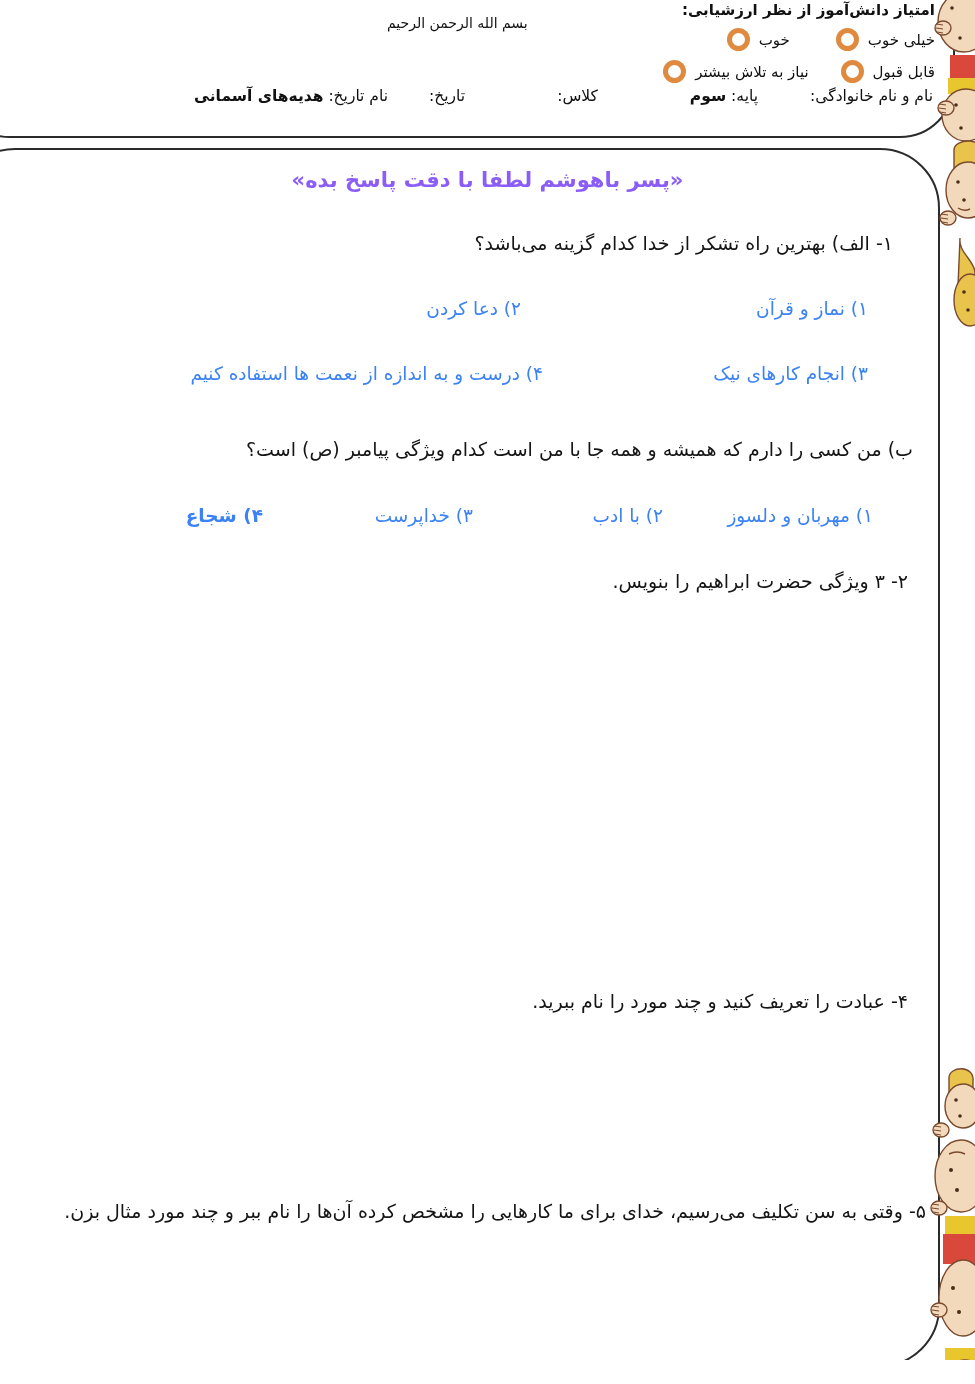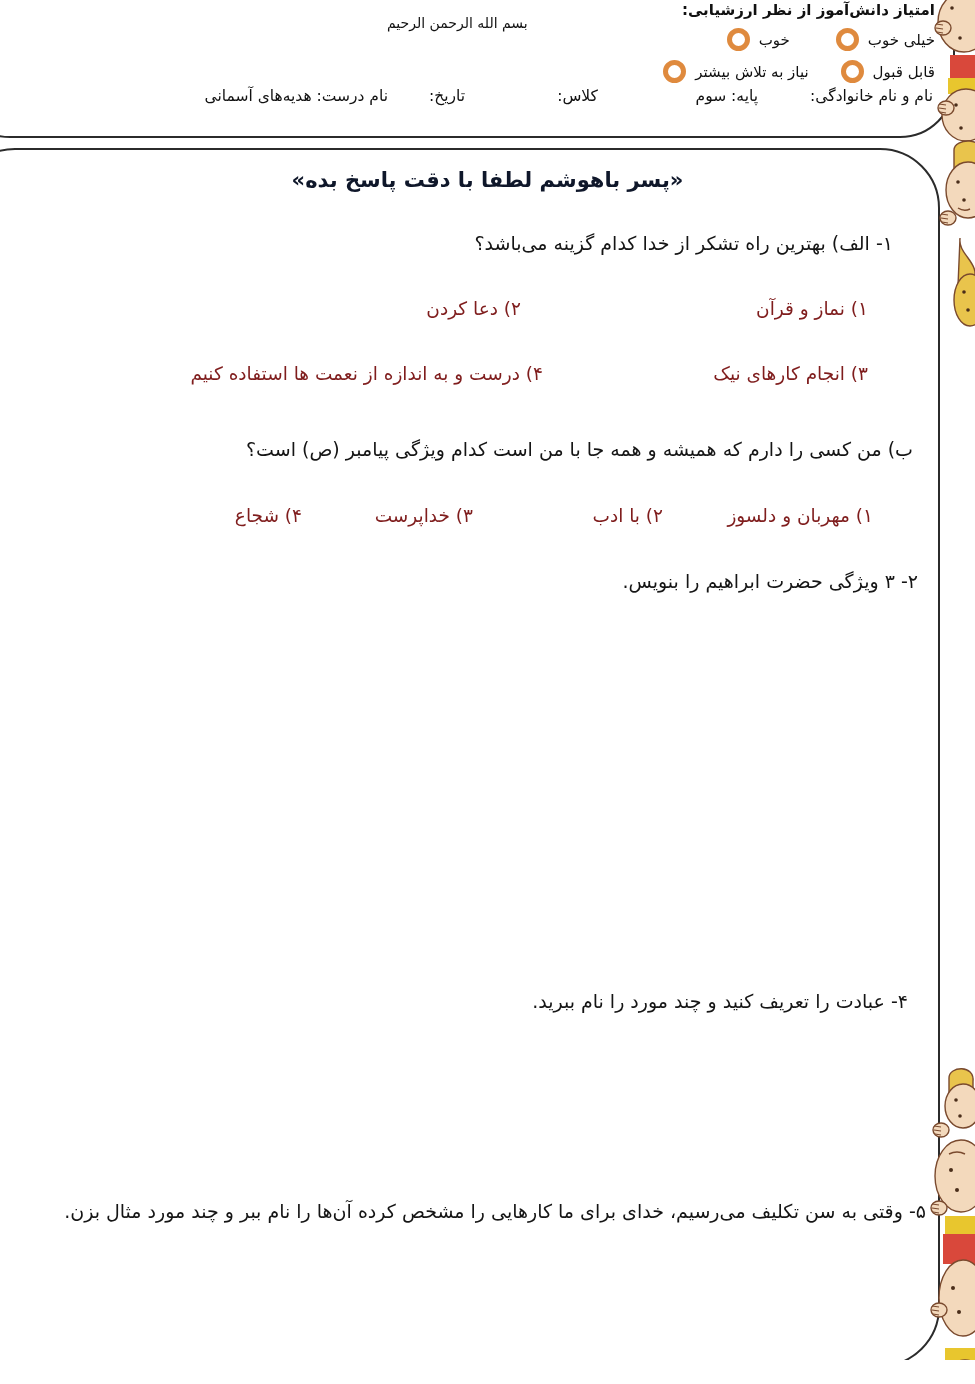--- a/index.html
+++ b/index.html
@@ -26,38 +26,38 @@
   .eval-row .spacer{width:26px;}
   .circle{width:13px;height:13px;border:5px solid var(--accent,#DF8A3E);border-radius:50%;background:#fff;flex:0 0 auto;}
   .bismillah{position:absolute;top:48px;left:430px;font-size:14px;color:#111;}
   .fields-row{position:absolute;top:120px;left:0;right:0;height:30px;font-size:15.5px;color:#111;}
   .fields-row .field{position:absolute;top:0;white-space:nowrap;}
   .f-name{right:20px;}
   .f-grade{right:195px;}
   .f-class{right:355px;}
   .f-date{right:488px;}
   .f-exam{right:565px;}
-  .bold{font-weight:normal;}
+  .bold{font-weight:bold;}
 
   
   .exam-title{position:absolute;top:18px;left:100px;right:20px;text-align:center;
-    font-size:21px;font-weight:bold;letter-spacing:1px;color:#0f172a;}
+    font-size:21px;font-weight:bold;letter-spacing:1px;color:#8b5cf6;}
   .q{position:absolute;font-size:19px;color:#151515;white-space:nowrap;}
   .q1a{top:82px;right:45px;}
-  .opt{position:absolute;font-size:18.5px;color:#7f1d1d;white-space:nowrap;}
+  .opt{position:absolute;font-size:18.5px;color:#3b82f6;white-space:nowrap;}
   .o1a-1{top:148px;right:70px;}
   .o1a-2{top:148px;right:417px;}
   .o1a-3{top:213px;right:70px;}
   .o1a-4{top:213px;right:395px;}
   .q1b{top:288px;right:25px;margin-left:36px;}
   .o1b-1{top:355px;right:65px;}
   .o1b-2{top:355px;right:275px;}
   .o1b-3{top:355px;right:465px;}
-  .o1b-4{top:355px;right:636px;}
-  .q2{top:420px;right:20px;text-align:right;}
+  .o1b-4{top:355px;right:675px;font-weight:bold;}
+  .q2{top:420px;right:30px;text-align:right;}
   .q3{top:624px;right:30px;}
   .q4{top:840px;right:30px;}
   .q5{top:1050px;right:12px;}
 
   
   .footer-logo{position:absolute;top:1158px;left:455px;display:flex;direction:ltr;align-items:center;gap:6px;z-index:3;}
   .site-name{font-size:14.5px;font-weight:bold;color:#333;direction:ltr;}
   .page-num{position:absolute;top:1370px;left:0;right:115px;text-align:center;
     font-size:17px;font-weight:bold;color:#111;z-index:4;}
 
@@ -110,21 +110,21 @@
 
     <div class="fields-row">
       <span class="field f-name">نام و نام خانوادگی:</span>
       <span class="field f-grade">
         <span>پایه:</span>
         <span class="bold">سوم</span>
       </span>
       <span class="field f-class">کلاس:</span>
       <span class="field f-date">تاریخ:</span>
       <span class="field f-exam">
-        <span>نام درست:</span>
+        <span>نام تاریخ:</span>
         <span class="bold">هدیه‌های آسمانی</span>
       </span>
     </div>
   </div>
 
   <div class="main-box">
     <div class="exam-title">«پسر باهوشم لطفا با دقت پاسخ بده»</div>
 
     <div class="q q1a">۱- الف) بهترین راه تشکر از خدا کدام گزینه می‌باشد؟</div>
     <div class="opt o1a-1">۱) نماز و قرآن</div>

